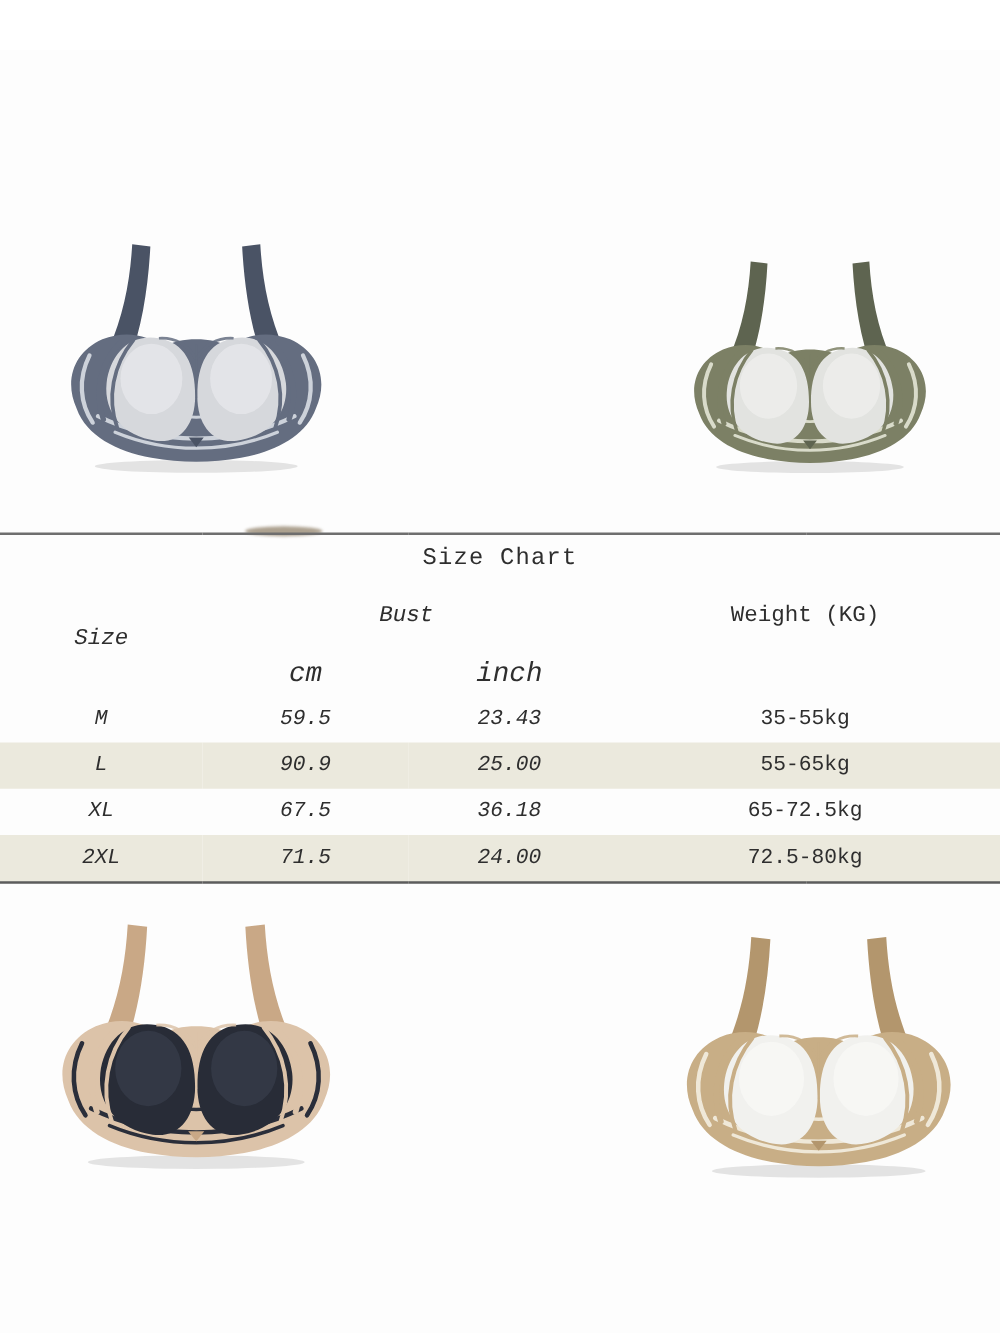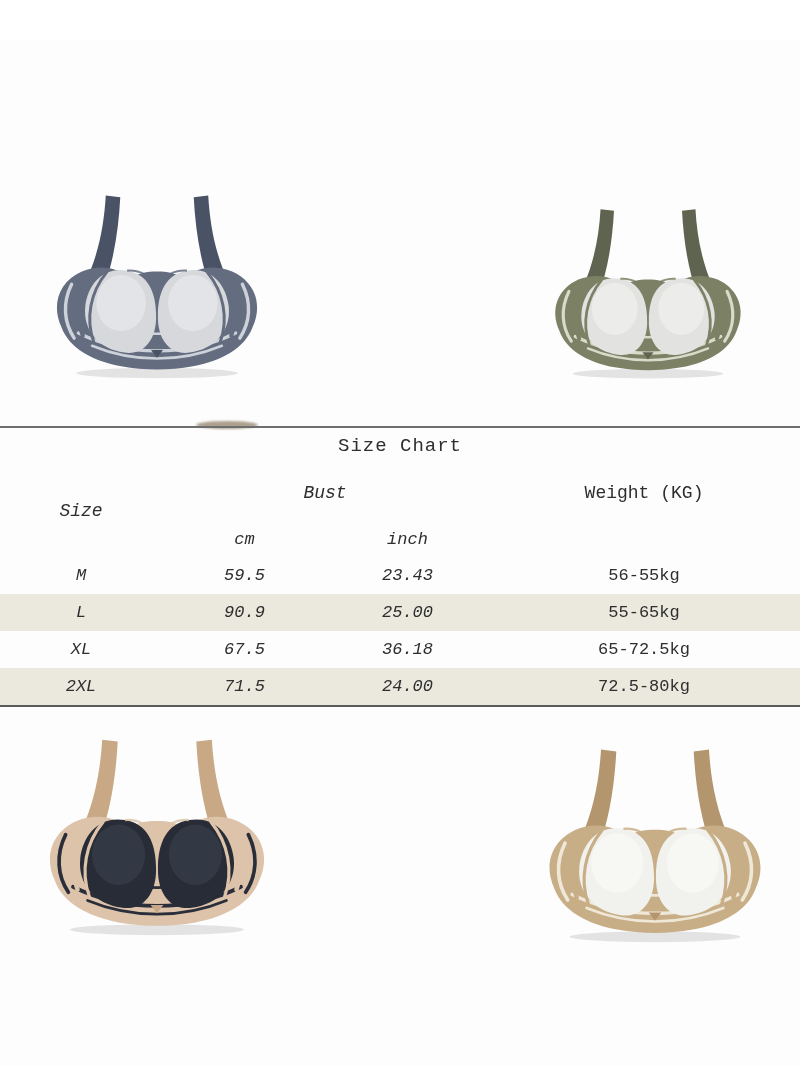--- a/index.html
+++ b/index.html
@@ -18,21 +18,21 @@
     border-bottom:2px solid #5c5c5c;
     font-size:17px;
   }
   table.size-chart td{
     padding:0;text-align:center;vertical-align:middle;
     border:0 solid #5c5c5c;
     white-space:nowrap;
   }
   tr.title-row td{height:36px;font-size:19px;letter-spacing:1px;}
   tr.head-row1 td{height:57px;font-size:18px;}
-  tr.head-row2 td{height:36px;font-size:17px;}
+  tr.head-row2 td{height:36px;font-size:22px;}
   tr.data-row td{height:37px;}
   .bt{border-top-width:2px;}
   .br{border-right-width:2px;font-style:italic;}
   tr.shaded td{background:#ebe9dd;}
   
   .bra{position:absolute;}
   .defs-holder{position:absolute;width:0;height:0;overflow:hidden;}
   .f-band{fill:var(--band,#777);}
   .f-band-dark{fill:var(--band-dark,#555);}
   .f-cup{fill:var(--cup,#ddd);}
@@ -123,21 +123,21 @@
       <td class="bt br">cm</td>
       <td class="bt br">inch</td>
       <td class="bt br"></td>
       <td class="bt"></td>
     </tr>
 
     <tr class="data-row">
       <td class="bt br">M</td>
       <td class="bt br">59.5</td>
       <td class="bt br">23.43</td>
-      <td class="bt" colspan="2">56-55kg</td>
+      <td class="bt" colspan="2">35-55kg</td>
     </tr>
 
     <tr class="data-row shaded">
       <td class="bt br">L</td>
       <td class="bt br">90.9</td>
       <td class="bt br">25.00</td>
       <td class="bt" colspan="2">55-65kg</td>
     </tr>
 
     <tr class="data-row">

